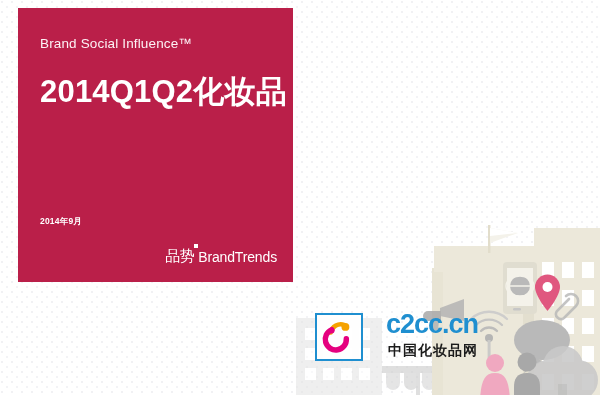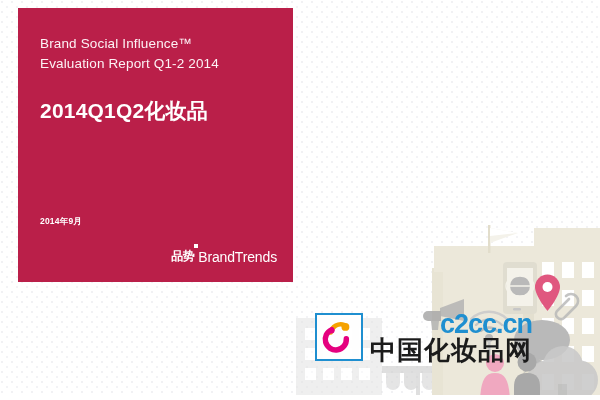--- a/index.html
+++ b/index.html
@@ -50,21 +50,21 @@
     white-space: nowrap;
   }
   .eng-line.italic {
     font-style: italic;
     color: #fbe6ec;
   }
 
   #cn-title {
     margin-top: 22px;
     color: #ffffff;
-    font-size: 21px;
+    font-size: 31px;
     line-height: 31px;
     font-weight: bold;
     letter-spacing: 0.2px;
   }
   #cn-title div { white-space: nowrap; }
 
   #panel-footer {
     position: absolute;
     left: 22px;
     right: 16px;
@@ -79,22 +79,22 @@
     letter-spacing: 0.2px;
     padding-bottom: 1px;
   }
   #brand-logo {
     display: flex;
     align-items: flex-end;
     color: #ffffff;
   }
   #brand-cn {
     position: relative;
-    font-size: 12px;
-    font-weight: bold;
+    font-size: 15px;
+    font-weight: normal;
     line-height: 16px;
     letter-spacing: -0.5px;
   }
   #brand-sup {
     position: absolute;
     top: -4px;
     right: -4px;
     width: 4px;
     height: 4px;
     background: #ffffff;
@@ -131,25 +131,26 @@
   #wm-domain {
     color: #1f8fd0;
     font-size: 27px;
     line-height: 27px;
     font-weight: bold;
     letter-spacing: -1px;
     text-align: right;
   }
   #wm-cn {
     color: #1b1b1b;
-    font-size: 26px;
+    font-size: 14px;
     line-height: 22px;
     font-weight: bold;
     letter-spacing: 1px;
     margin-top: 1px;
+    margin-left: 18px;
   }
 </style>
 </head>
 <body>
 
 <div id="slide">
 
   <svg id="illustration" viewBox="0 0 600 400" width="600" height="400" aria-hidden="true">
 
     <g opacity="0.55">
@@ -263,21 +264,20 @@
     <g>
       <circle cx="527" cy="362" r="9.5" fill="#a8a8a8"></circle>
       <path d="M527 373 c-11 0 -13 7 -13 14 v13 h26 v-13 c0 -7 -2 -14 -13 -14 z" fill="#a8a8a8"></path>
     </g>
   </svg>
 
   <div id="title-panel">
 
     <div>
       <div class="eng-line">Brand Social Influence™</div>
-      <div class="eng-line">Evaluation Report Q1-2 2014</div>
     </div>
 
     <div id="cn-title">
       <div>2014Q1Q2化妆品</div>
     </div>
 
     <div id="panel-footer">
       <div id="panel-date">2014年9月</div>
 
       <div id="brand-logo">

